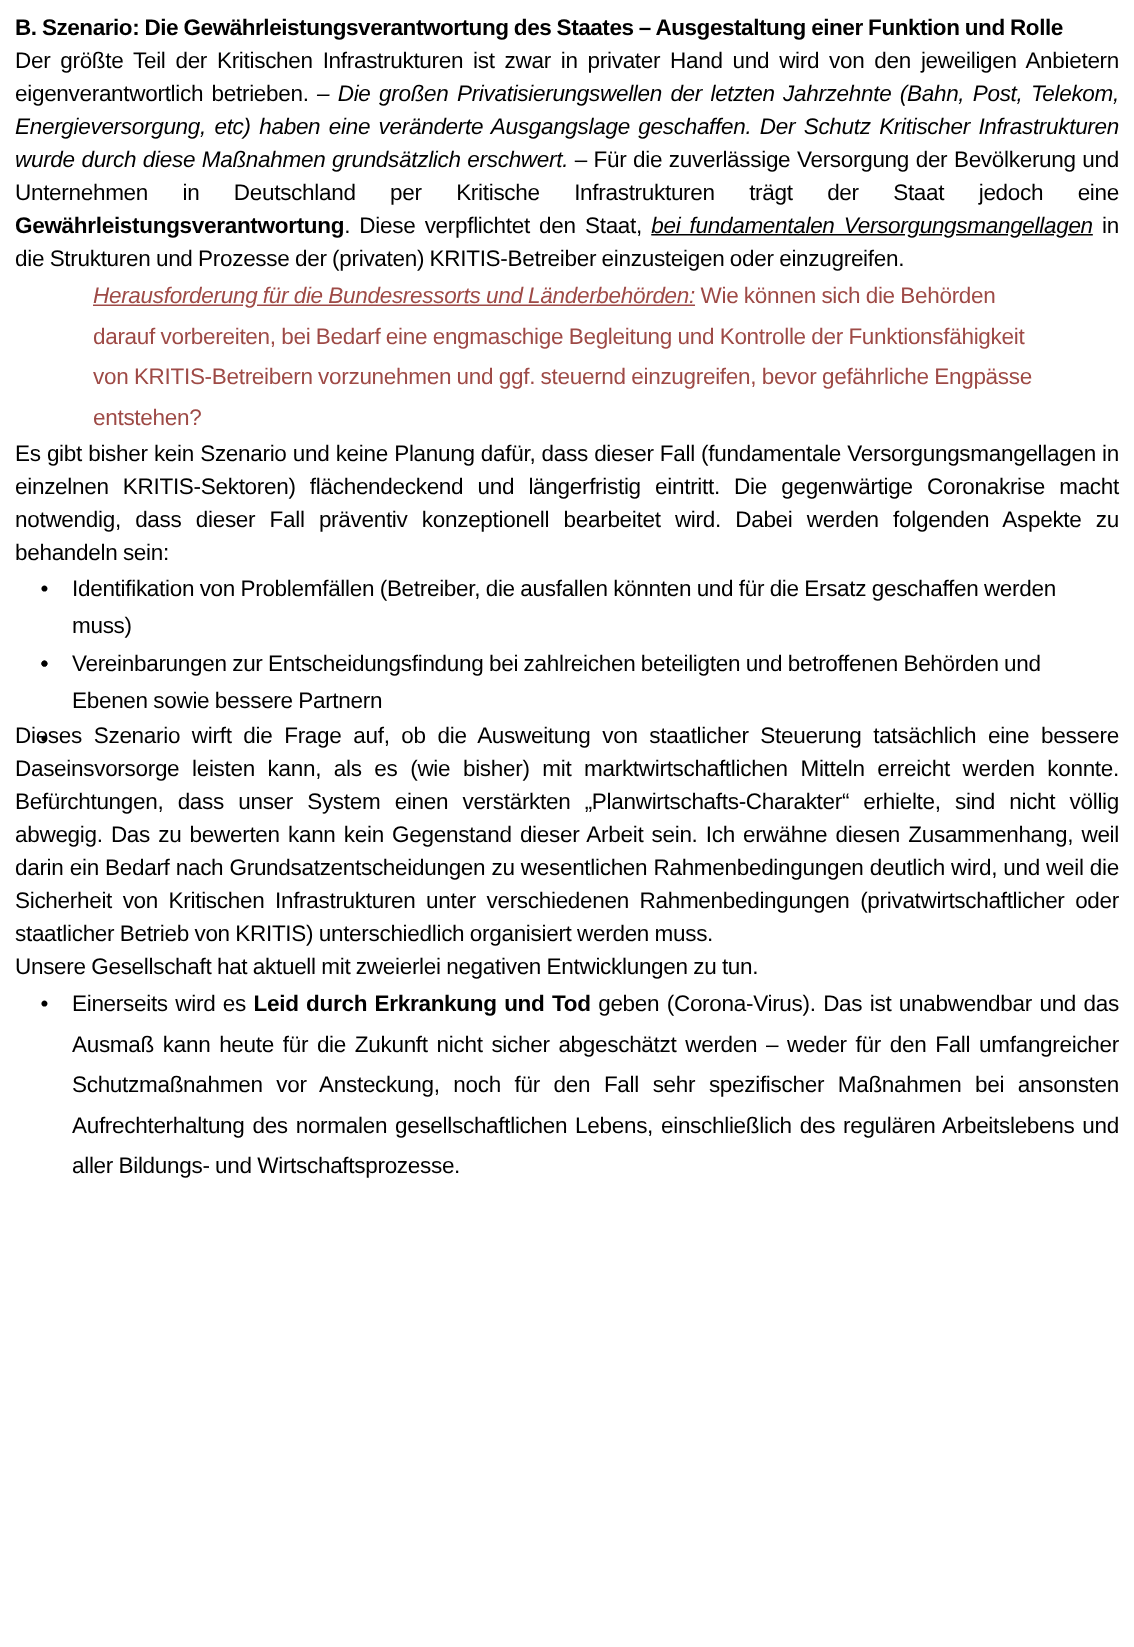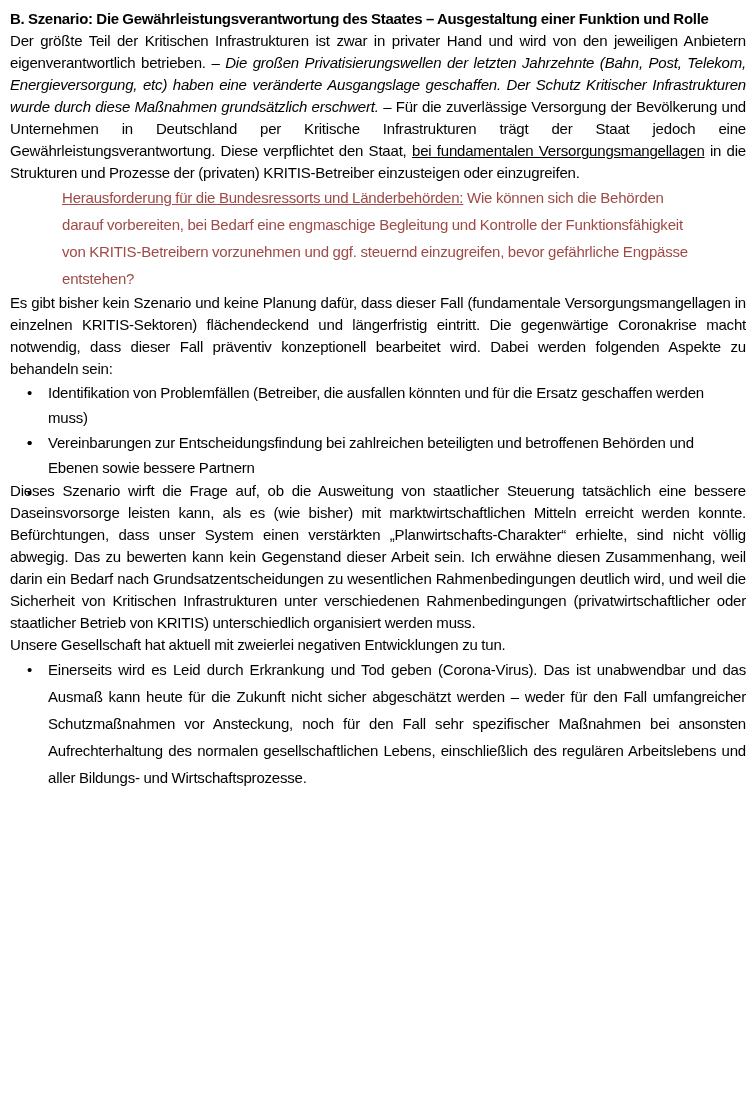--- a/index.html
+++ b/index.html
@@ -24,29 +24,29 @@
     font-weight: bold;
     line-height: 22px;
     letter-spacing: -0.3px;
     text-align: justify;
   }
   p.body {
     margin: 0;
     text-align: justify;
   }
   .it { font-style: italic; }
-  .bd { font-weight: normal; }
-  .u  { text-decoration: underline; }
+  .bd { font-weight: bold; }
+  .u  { text-decoration: underline; font-style: italic; }
   .callout {
     margin: 0 48px 0 52px;
     line-height: 27px;
     color: #9e4a46;
     text-align: left;
   }
-  .callout .label { text-decoration: underline; }
+  .callout .label { text-decoration: underline; font-style: italic; }
   .gap-lg { margin-top: 18px; }
   .gap-md { margin-top: 14px; }
   .gap-hd { margin-top: 17px; }
   ul.bullets {
     margin: 0;
     padding: 0;
     list-style: none;
     line-height: 25px;
     text-align: left;
   }

